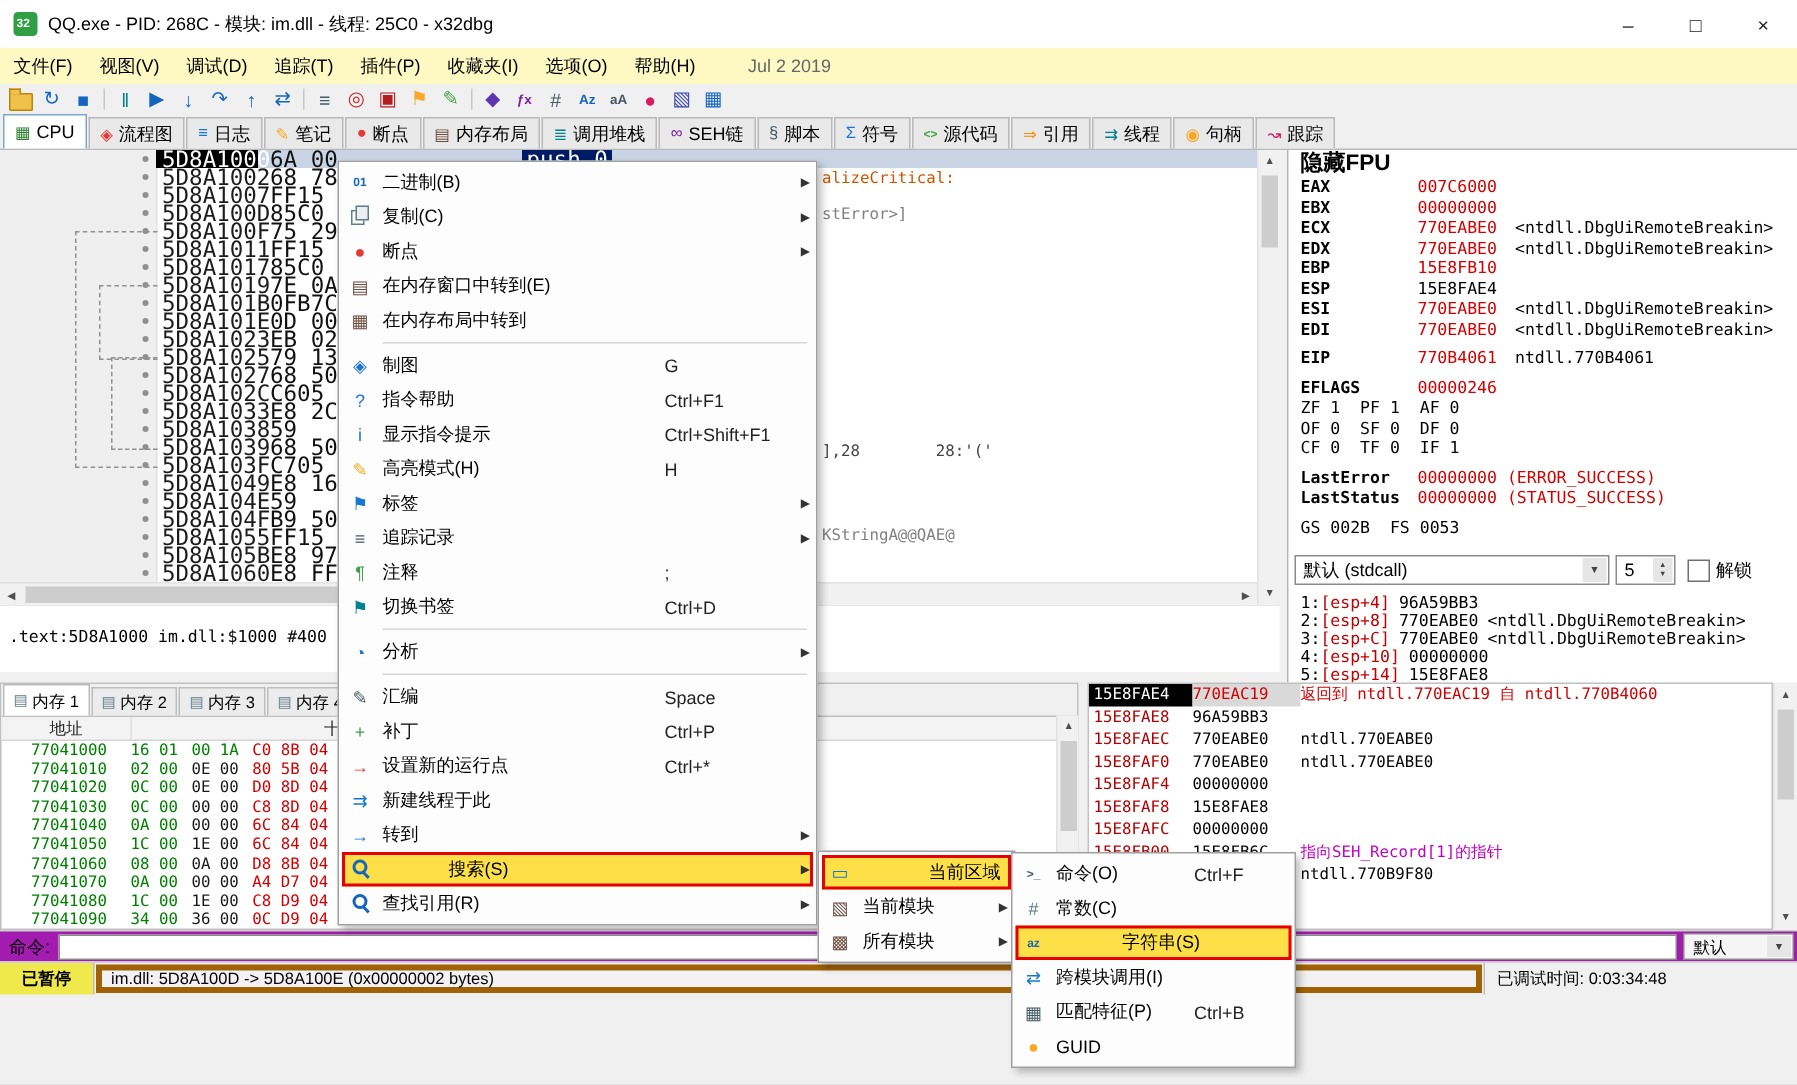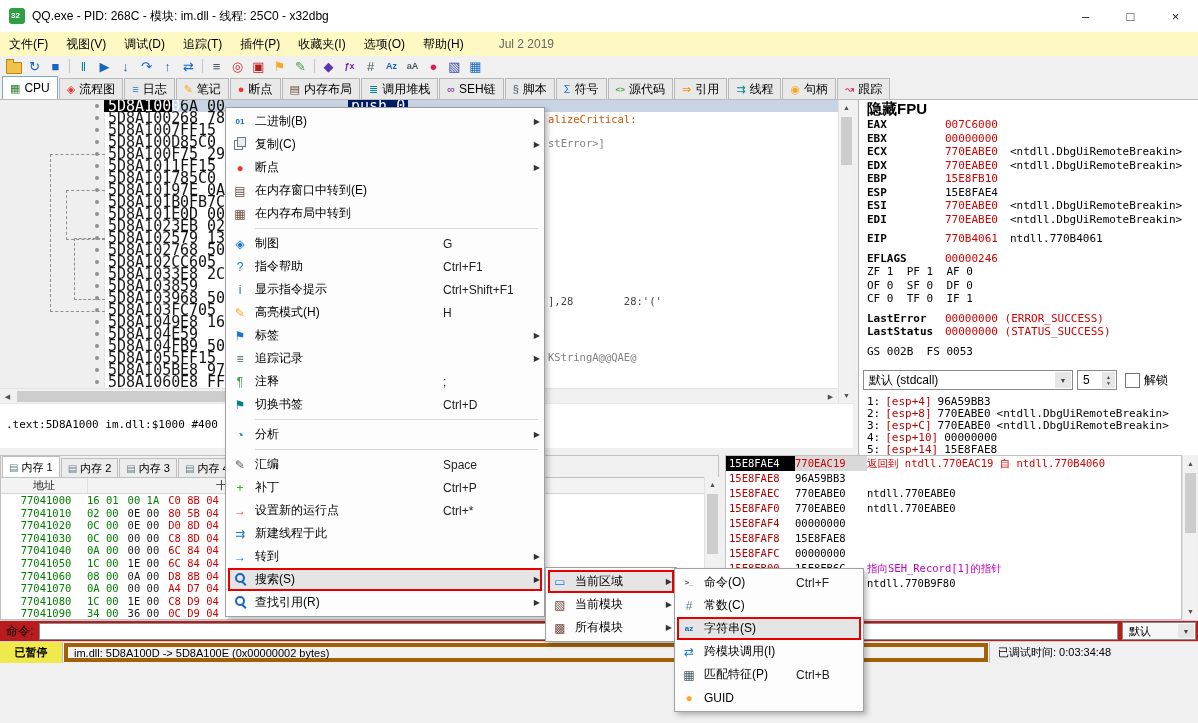--- a/index.html
+++ b/index.html
@@ -84,21 +84,21 @@
   .callconv{position:absolute;left:0;top:268px;width:100%;height:24px;background:#fff;display:flex;align-items:center;padding-left:4px;box-sizing:border-box;
             font-family:"Liberation Sans",sans-serif;font-size:12px;}
   .combo{width:210px;height:20px;border:1px solid #8a8a8a;background:#fff;display:flex;align-items:center;padding-left:5px;box-sizing:border-box;position:relative;flex:none;}
   .combo-arrow{position:absolute;right:1px;top:1px;bottom:1px;width:16px;background:#e6e6e6;display:flex;align-items:center;justify-content:center;font-size:7px;color:#444;}
   .spinner{width:40px;height:20px;border:1px solid #8a8a8a;background:#fff;margin-left:4px;display:flex;align-items:center;padding-left:5px;box-sizing:border-box;position:relative;flex:none;}
   .spin-btns{position:absolute;right:1px;top:1px;bottom:1px;width:13px;background:#e6e6e6;display:flex;flex-direction:column;align-items:center;justify-content:center;font-size:5px;line-height:6px;color:#444;}
   .checkbox{width:13px;height:13px;border:1px solid #707070;background:#fff;margin-left:8px;flex:none;}
   .unlock-label{margin-left:4px;}
   #argrows{position:absolute;left:0;top:296px;width:100%;}
   .aline{height:12px;line-height:12px;padding-left:8px;white-space:pre;}
-  .aref{color:#c00000;margin-left:5px;}
+  .aref{color:#c00000;}
   .aval{margin-left:6px;}
   .anote{margin-left:6px;}
 
   
   .dump{position:absolute;left:0;top:455px;width:719px;height:165px;background:#fff;border:1px solid #c0c0c0;box-sizing:border-box;}
   .dump-tabs{height:21px;background:#f0f0f0;display:flex;align-items:flex-end;border-bottom:1px solid #c0c0c0;padding-left:1px;}
   .dtab{height:18px;display:flex;align-items:center;padding:0 6px;border:1px solid #bdbdbd;border-bottom:none;background:#ececec;margin-right:1px;font-size:11px;white-space:nowrap;}
   .dtab-active{background:#fff;height:20px;}
   .dtab-ic{margin-right:3px;font-size:10px;}
   .dump-header{height:15px;background:#f3f3f3;border-bottom:1px solid #d5d5d5;display:flex;font-size:11px;color:#222;}
@@ -118,21 +118,21 @@
   .srow{height:15px;line-height:15px;display:flex;white-space:pre;}
   .saddr{width:66px;padding-left:3px;color:#b40000;flex:none;}
   .saddr-sel{background:#000;color:#fff;}
   .sval{width:72px;flex:none;color:#000;}
   .ssel .sval{background:#d9d9d9;}
   .snote{color:#000;}
   .c-red{color:#d20000;}
   .c-magenta{color:#c000c0;}
 
   
-  .cmdrow{position:absolute;left:0;top:620px;width:100%;height:21px;background:#b91c1c;display:flex;align-items:center;border-top:1px solid #cfcfcf;box-sizing:border-box;justify-content:space-between;}
+  .cmdrow{position:absolute;left:0;top:620px;width:100%;height:21px;background:#a21caf;display:flex;align-items:center;border-top:1px solid #cfcfcf;box-sizing:border-box;justify-content:space-between;}
   .cmdlabel{padding:0 6px;}
   .cmdinput{flex:1;height:15px;border:1px solid #8a8a8a;background:#fff;font-family:"DejaVu Sans Mono",monospace;font-size:11px;padding:0 3px;outline:none;}
   .cmdprofile{width:74px;height:18px;margin:0 2px 0 4px;border:1px solid #8a8a8a;background:#f5f5f5;position:relative;display:flex;align-items:center;padding-left:6px;box-sizing:border-box;font-size:11px;flex:none;}
   .statusbar{position:absolute;left:0;top:641px;width:100%;height:22px;background:#f0f0f0;display:flex;align-items:stretch;border-top:1px solid #cfcfcf;box-sizing:border-box;font-size:11px;}
   .paused{width:62px;background:#efe94d;display:flex;align-items:center;justify-content:center;font-weight:bold;border-right:1px solid #bdbdbd;flex:none;}
   .statmsg{flex:1;display:flex;align-items:center;padding-left:6px;border:4px solid #a16207;margin:1px;background:#f2f2f2;}
   .stattime{width:200px;display:flex;align-items:center;padding-left:8px;border-left:1px solid #bdbdbd;flex:none;}
 
   
   .menu{position:absolute;background:#fdfdfd;border:1px solid #a0a0a0;box-shadow:3px 3px 5px rgba(0,0,0,0.25);padding:2px;box-sizing:border-box;font-size:12px;}
@@ -140,21 +140,21 @@
   #submenu{left:545px;top:567px;width:132px;z-index:60;}
   #subsubmenu{left:674px;top:568px;width:190px;z-index:70;}
   .mitem{height:23px;display:flex;align-items:center;box-sizing:border-box;}
   .micon{width:24px;text-align:center;font-size:12px;flex:none;}
   .micon-txt{font-size:8px;font-weight:bold;}
   .mlabel{flex:1;padding-left:3px;white-space:nowrap;}
   .mshort{width:86px;flex:none;text-align:left;color:#222;white-space:nowrap;}
   #submenu .mshort{width:4px;}
   #subsubmenu .mshort{width:52px;}
   .marrow{width:11px;flex:none;font-size:8px;color:#333;text-align:right;padding-right:2px;}
-  .msel{background:#e5e5e5;}
+  .msel{background:#fde047;gap:44px;}
   .mredbox{outline:2px solid #e60000;outline-offset:-2px;}
   .msep{height:1px;background:#d6d6d6;margin:3px 4px 3px 27px;}
 
   
   .ic-folder{position:relative;display:inline-block;width:14px;height:10px;background:#f0c24b;border:1px solid #b8860b;border-radius:1px;margin-top:3px;}
   .ic-folder::before{content:"";position:absolute;left:-1px;top:-4px;width:6px;height:3px;background:#f0c24b;border:1px solid #b8860b;border-bottom:none;}
   .ic-mag{position:relative;display:inline-block;width:13px;height:13px;}
   .ic-mag::before{content:"";position:absolute;left:1px;top:1px;width:6px;height:6px;border:2px solid #1565c0;border-radius:50%;}
   .ic-mag::after{content:"";position:absolute;left:9px;top:9px;width:5px;height:2px;background:#1565c0;transform:rotate(45deg);transform-origin:0 0;}
   .ic-copy{position:relative;display:inline-block;width:12px;height:13px;}

